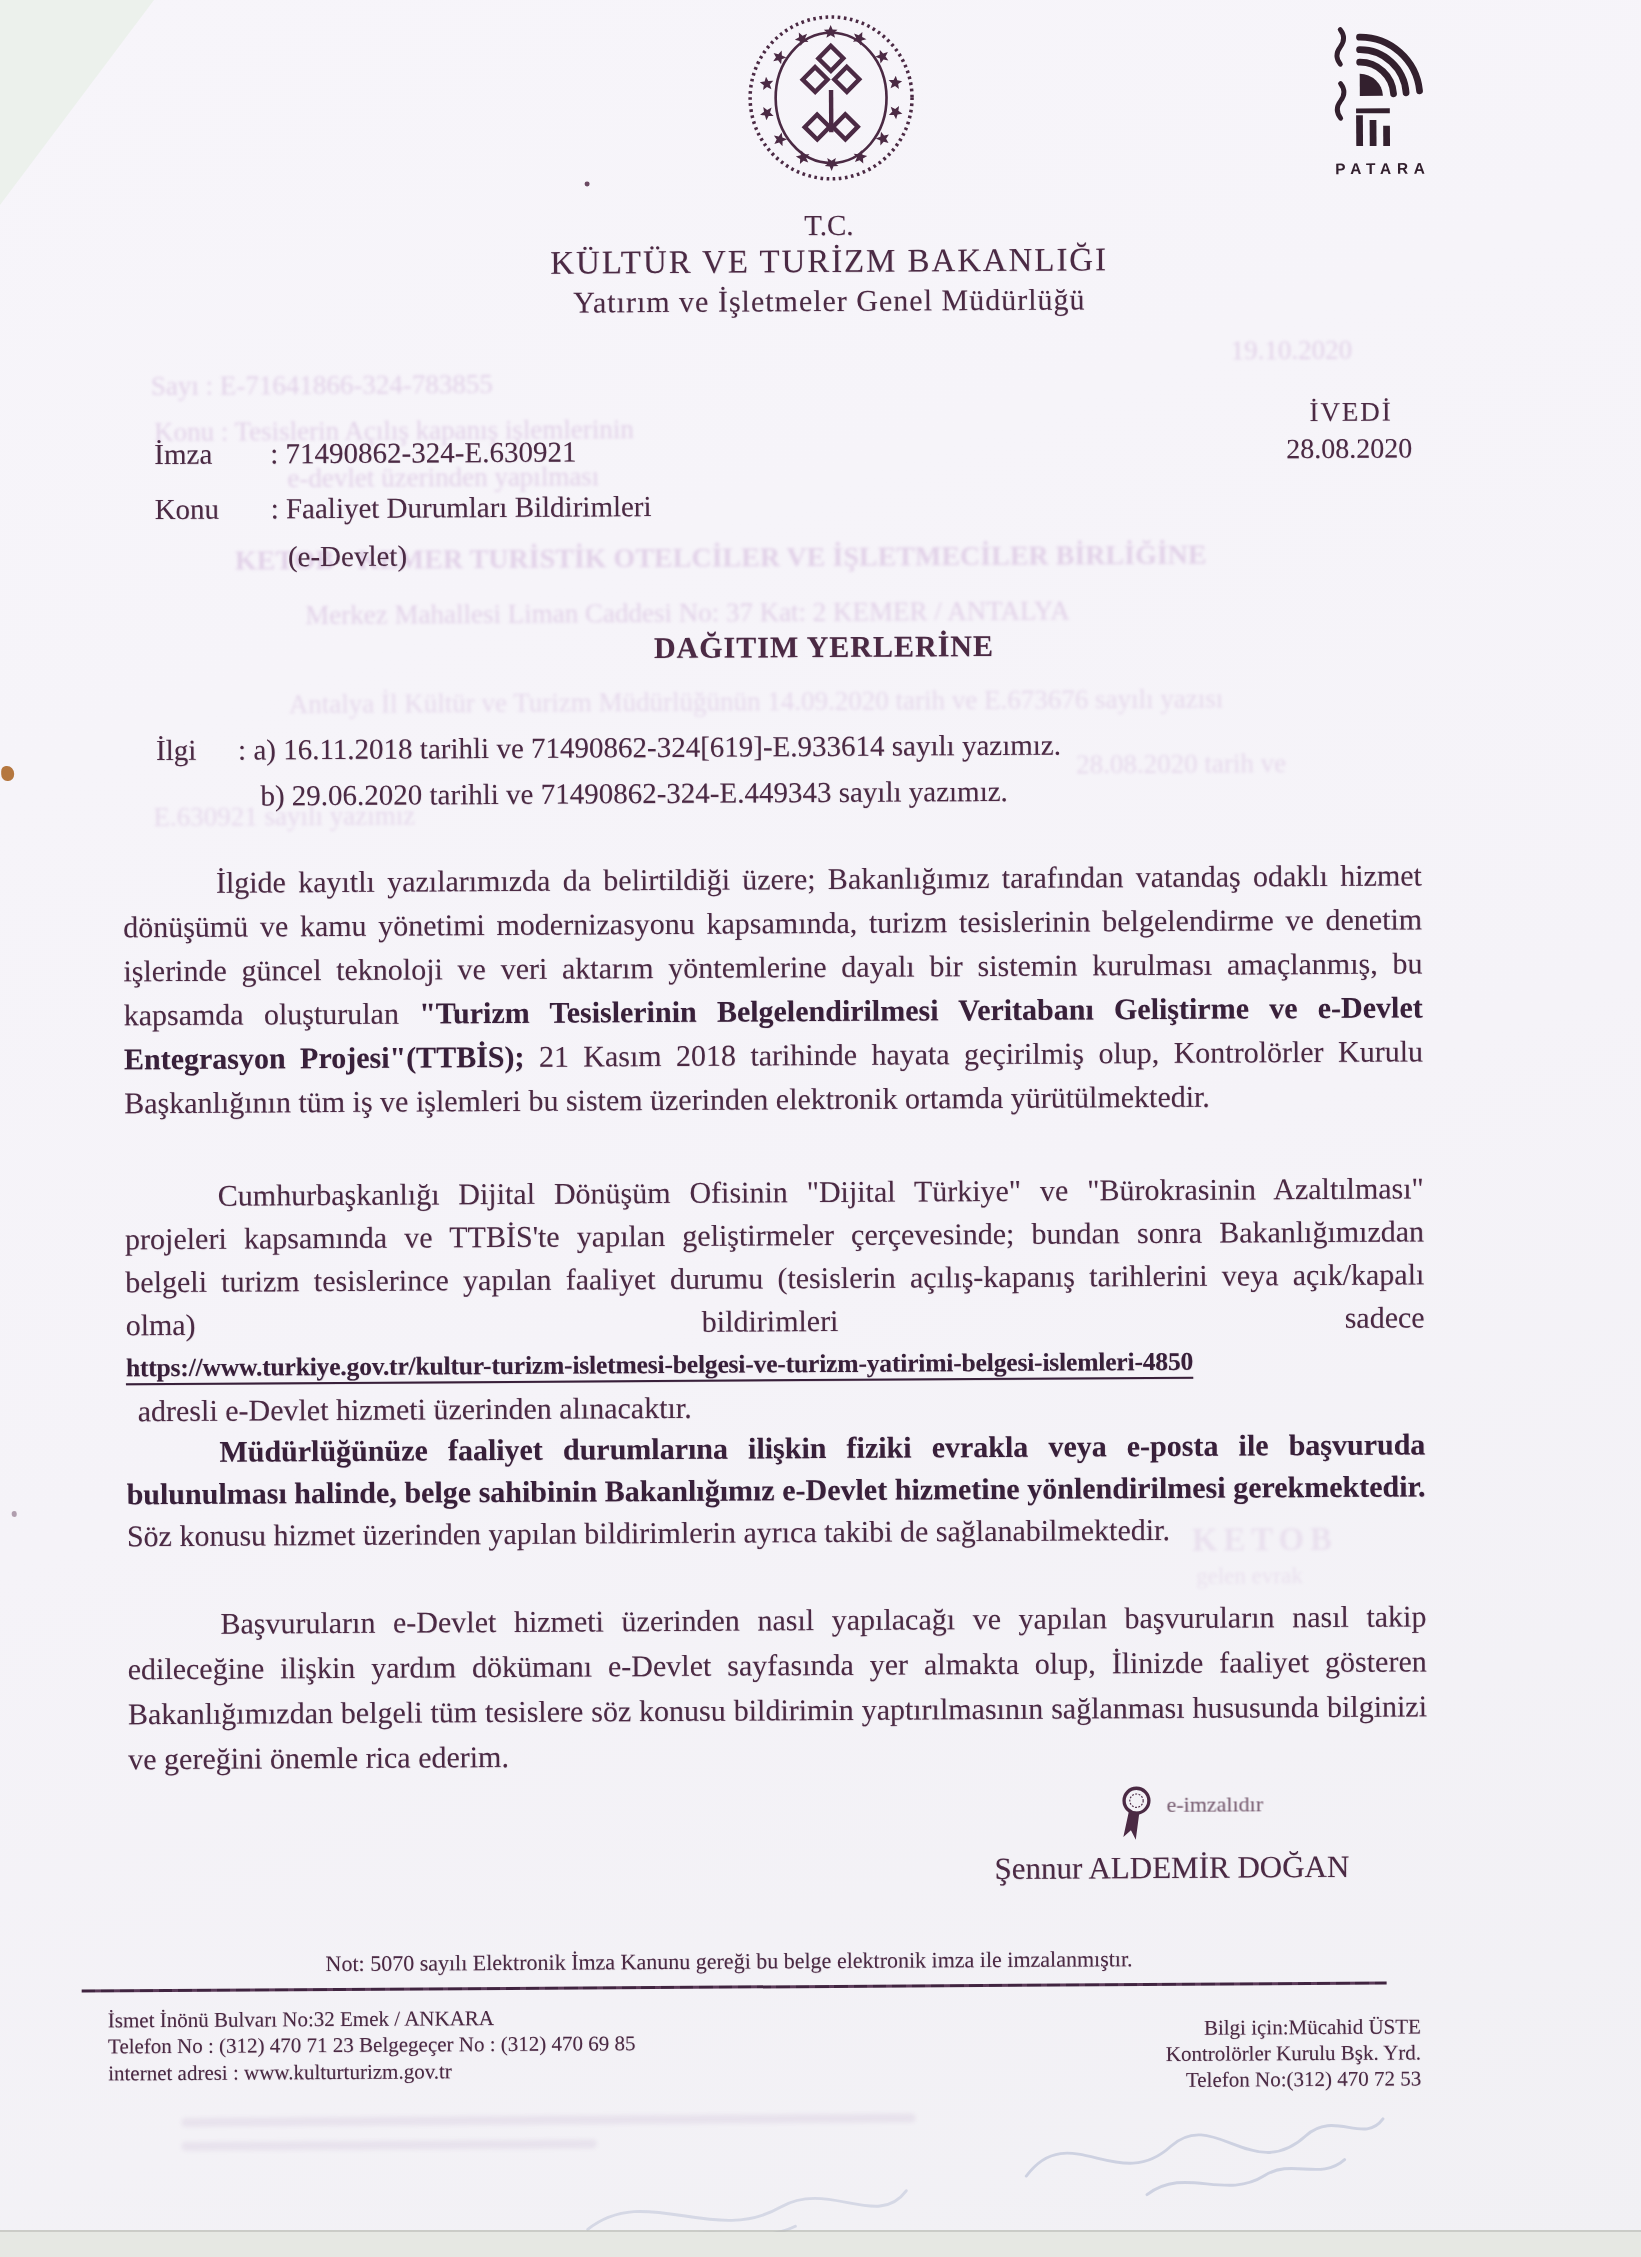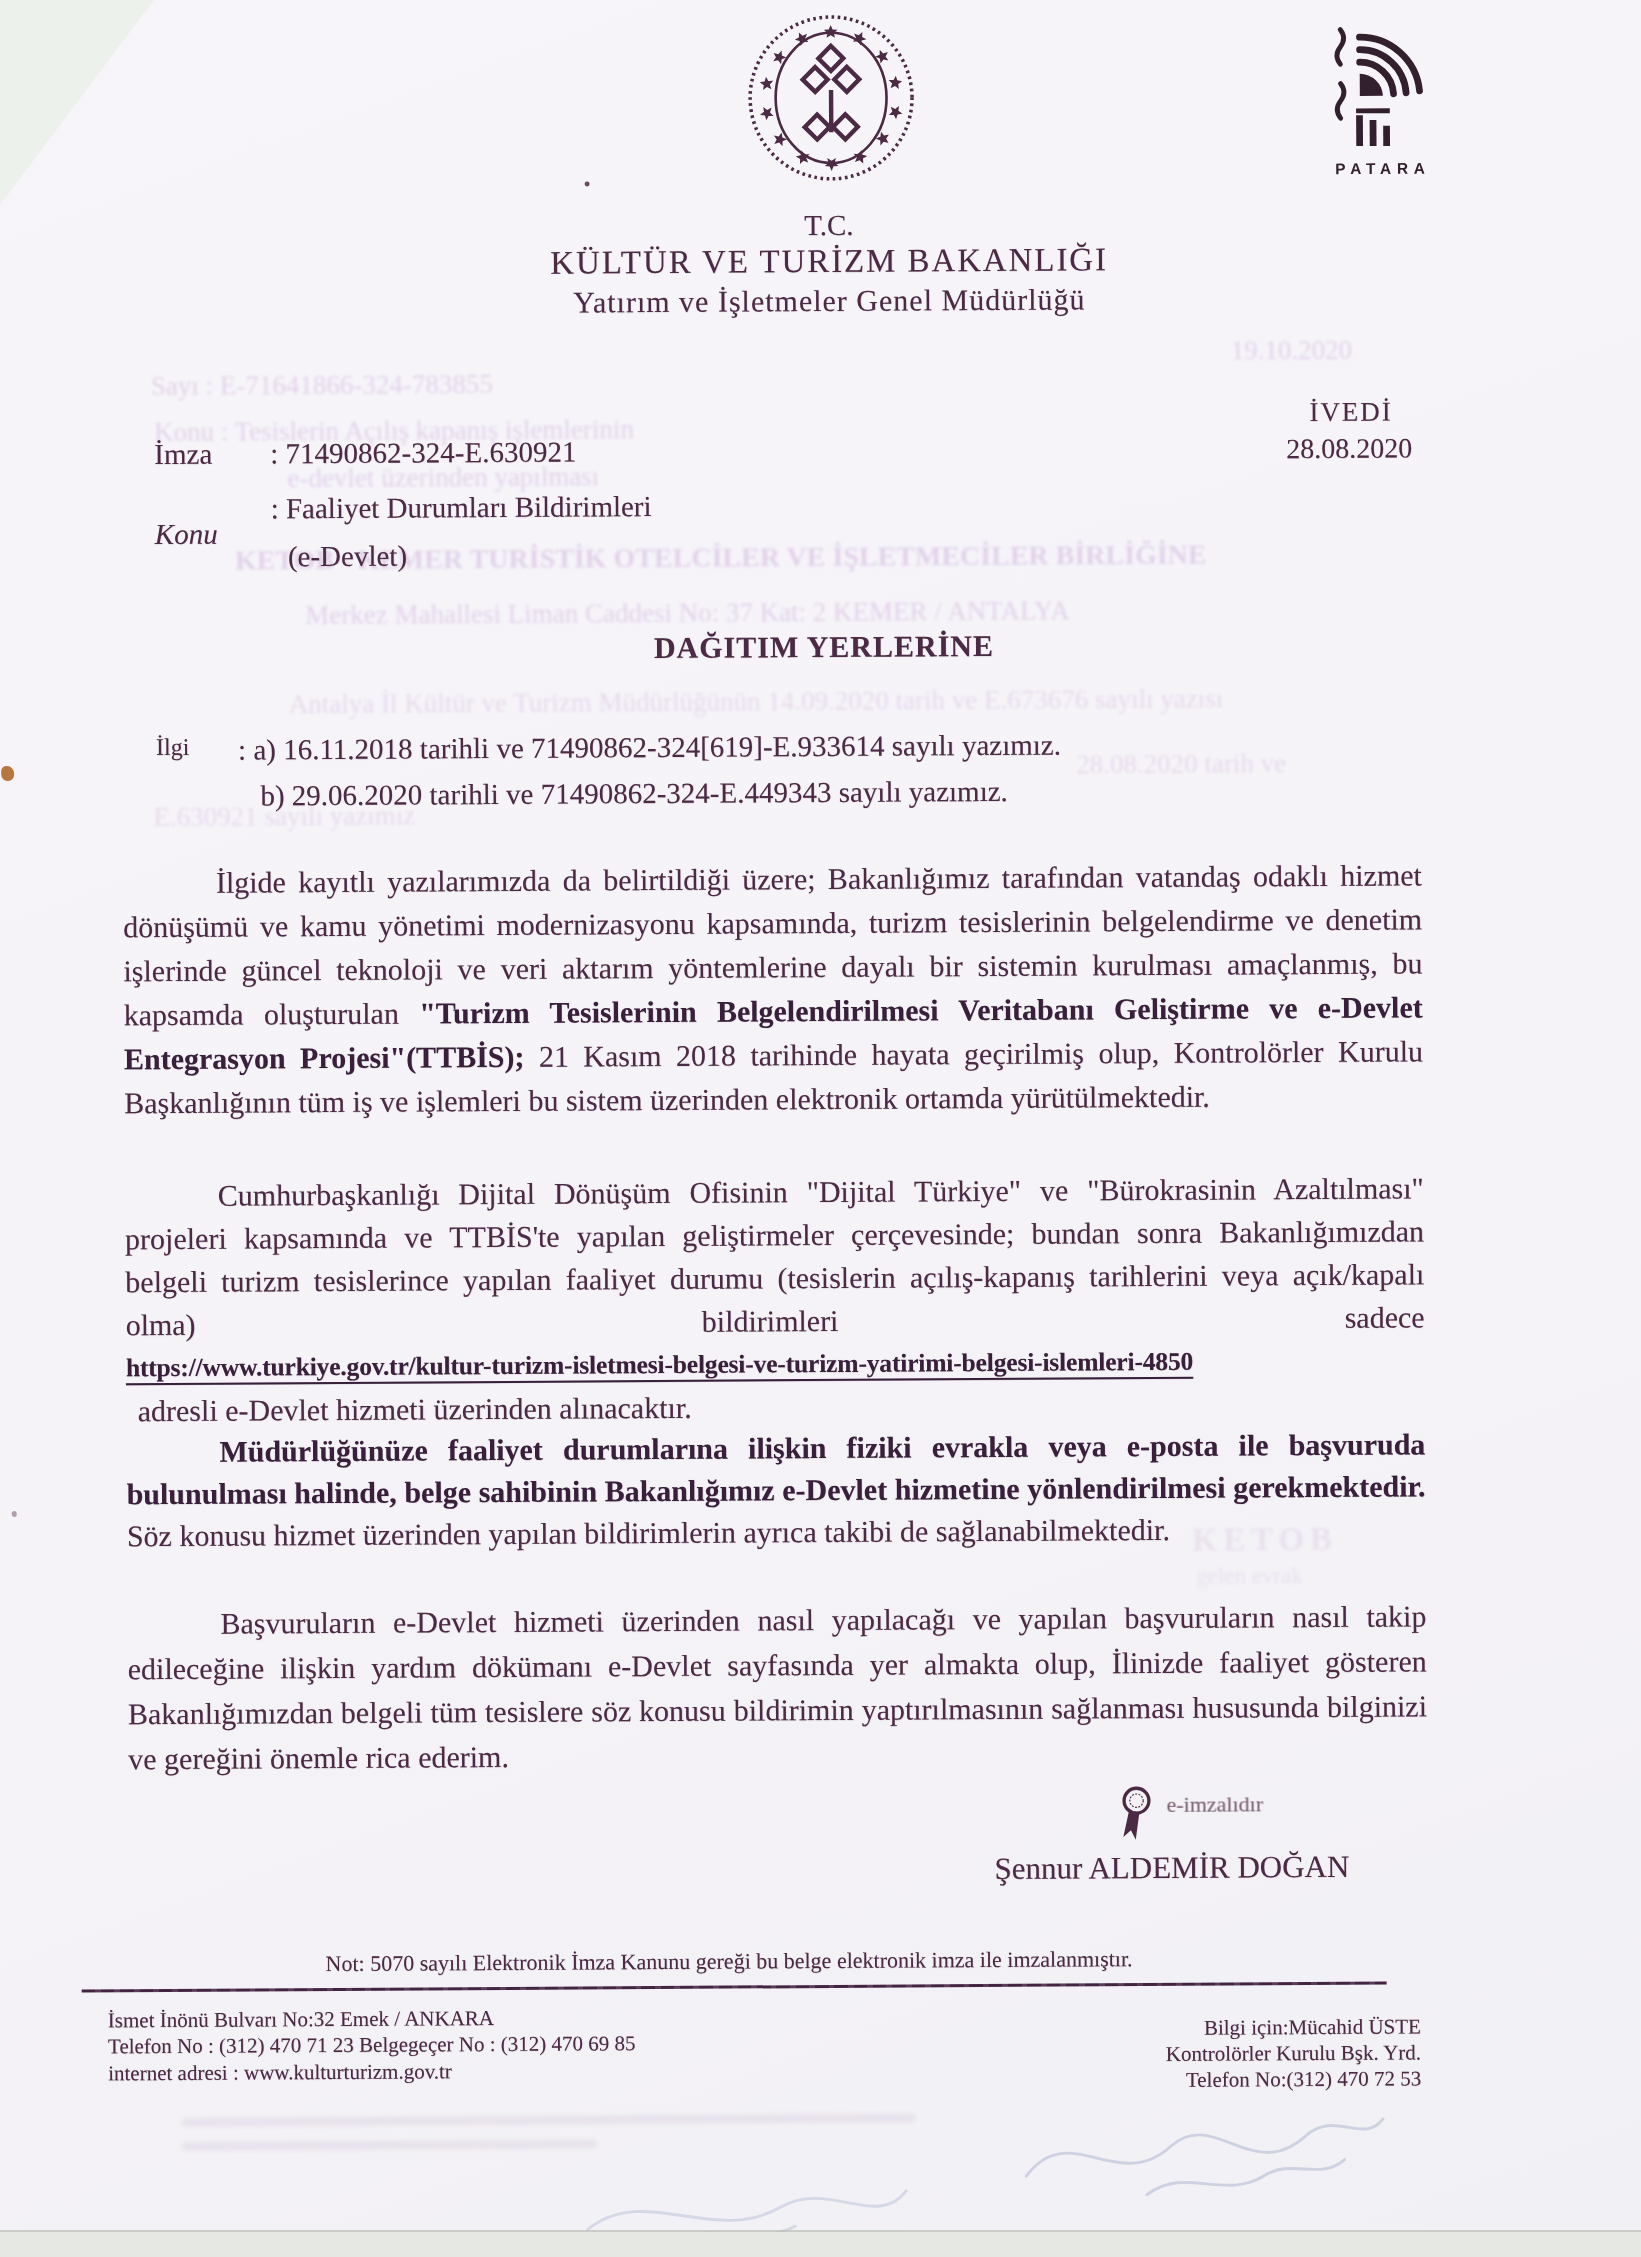--- a/index.html
+++ b/index.html
@@ -128,27 +128,27 @@
   <div class="ghost" style="left:1077px;top:751px;font-size:27px;opacity:.2;">28.08.2020 tarih ve</div>
   <div class="ghost" style="left:154px;top:798px;font-size:27px;opacity:.2;">E.630921 sayılı yazımız</div>
   <div class="ghost" style="left:1188px;top:1524px;font-size:33px;letter-spacing:5.8px;font-weight:bold;opacity:.13;">KETOB</div>
   <div class="ghost" style="left:1192px;top:1566px;font-size:23px;opacity:.13;">gelen evrak</div>
 
   <div class="line ctr" style="left:1209px;top:400px;width:290px;font-size:27px;letter-spacing:1.9px;">İVEDİ</div>
   <div class="line ctr" style="left:1207px;top:436px;width:290px;font-size:28px;">28.08.2020</div>
 
   <div class="line" style="left:157px;top:434px;font-size:29px;">İmza</div>
   <div class="line" style="left:273px;top:434px;font-size:29px;">: 71490862-324-E.630921</div>
-  <div class="line" style="left:157px;top:514px;font-size:29px;font-style:italic;">Konu</div>
+  <div class="line" style="left:157px;top:489px;font-size:29px;">Konu</div>
   <div class="line" style="left:273px;top:489px;font-size:29px;">: Faaliyet Durumları Bildirimleri</div>
   <div class="line" style="left:290px;top:537px;font-size:29px;">(e-Devlet)</div>
 
   <div class="line ctr" style="left:246px;top:630px;width:1159px;font-size:30px;letter-spacing:1px;font-weight:600;">DAĞITIM YERLERİNE</div>
 
-  <div class="line" style="left:157px;top:730px;font-size:24px;">İlgi</div>
+  <div class="line" style="left:157px;top:730px;font-size:29px;">İlgi</div>
   <div class="line" style="left:239px;top:730px;font-size:29px;">: a) 16.11.2018 tarihli ve 71490862-324[619]-E.933614 sayılı yazımız.</div>
   <div class="line" style="left:261px;top:776px;font-size:29px;">b) 29.06.2020 tarihli ve 71490862-324-E.449343 sayılı yazımız.</div>
 
   <div class="para indent" style="top:857px;line-height:44px;"><span>İlgide kayıtlı yazılarımızda da belirtildiği üzere; Bakanlığımız tarafından vatandaş odaklı hizmet dönüşümü ve kamu yönetimi modernizasyonu kapsamında, turizm tesislerinin belgelendirme ve denetim işlerinde güncel teknoloji ve veri aktarım yöntemlerine dayalı bir sistemin kurulması amaçlanmış, bu kapsamda oluşturulan </span><span class="b">"Turizm Tesislerinin Belgelendirilmesi Veritabanı Geliştirme ve e-Devlet Entegrasyon Projesi"(TTBİS);</span><span> 21 Kasım 2018 tarihinde hayata geçirilmiş olup, Kontrolörler Kurulu Başkanlığının tüm iş ve işlemleri bu sistem üzerinden elektronik ortamda yürütülmektedir.</span></div>
 
   <div class="para" style="top:1170px;line-height:43px;">
       <span class="blockjust">Cumhurbaşkanlığı Dijital Dönüşüm Ofisinin "Dijital Türkiye" ve "Bürokrasinin Azaltılması" projeleri kapsamında ve TTBİS'te yapılan geliştirmeler çerçevesinde; bundan sonra Bakanlığımızdan belgeli turizm tesislerince yapılan faaliyet durumu (tesislerin açılış-kapanış tarihlerini veya açık/kapalı olma) bildirimleri sadece</span>
       <span class="url">https://www.turkiye.gov.tr/kultur-turizm-isletmesi-belgesi-ve-turizm-yatirimi-belgesi-islemleri-4850</span>
       <span class="posturl">adresli e-Devlet hizmeti üzerinden alınacaktır.</span>
     </div>

